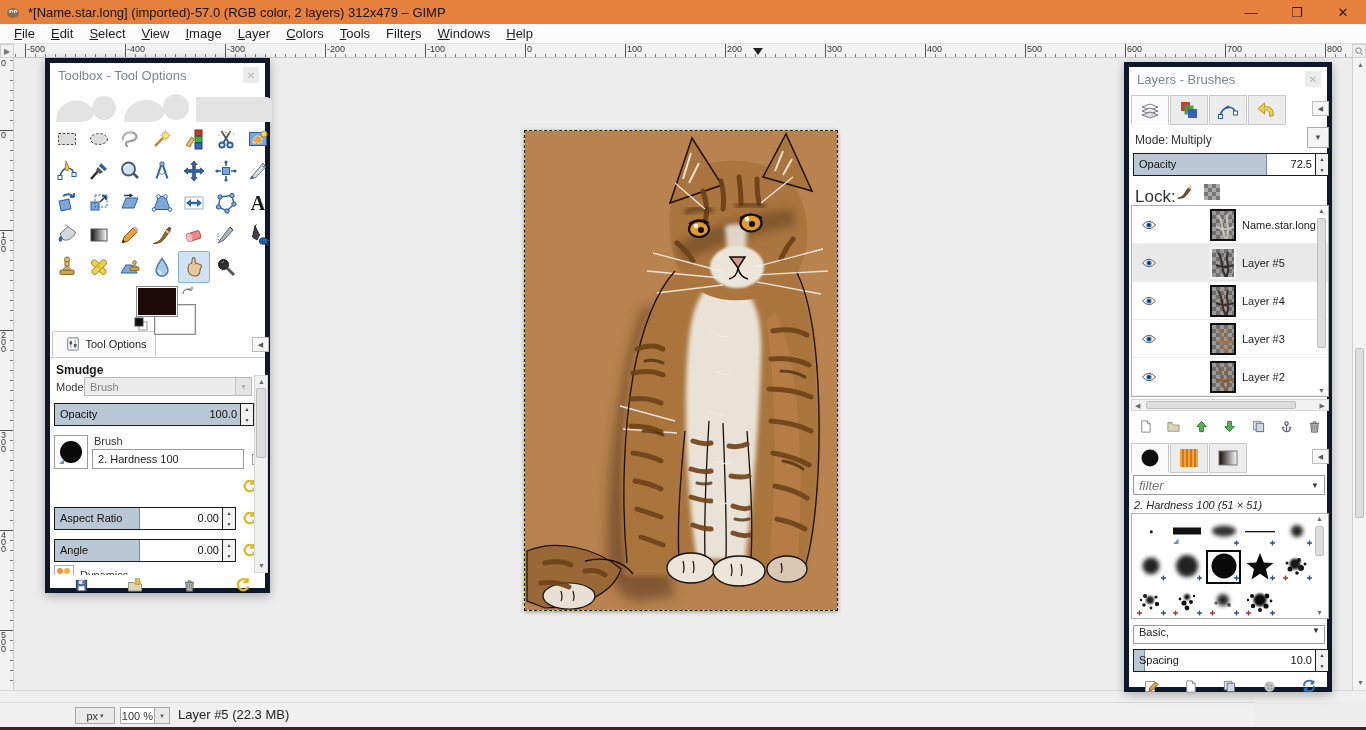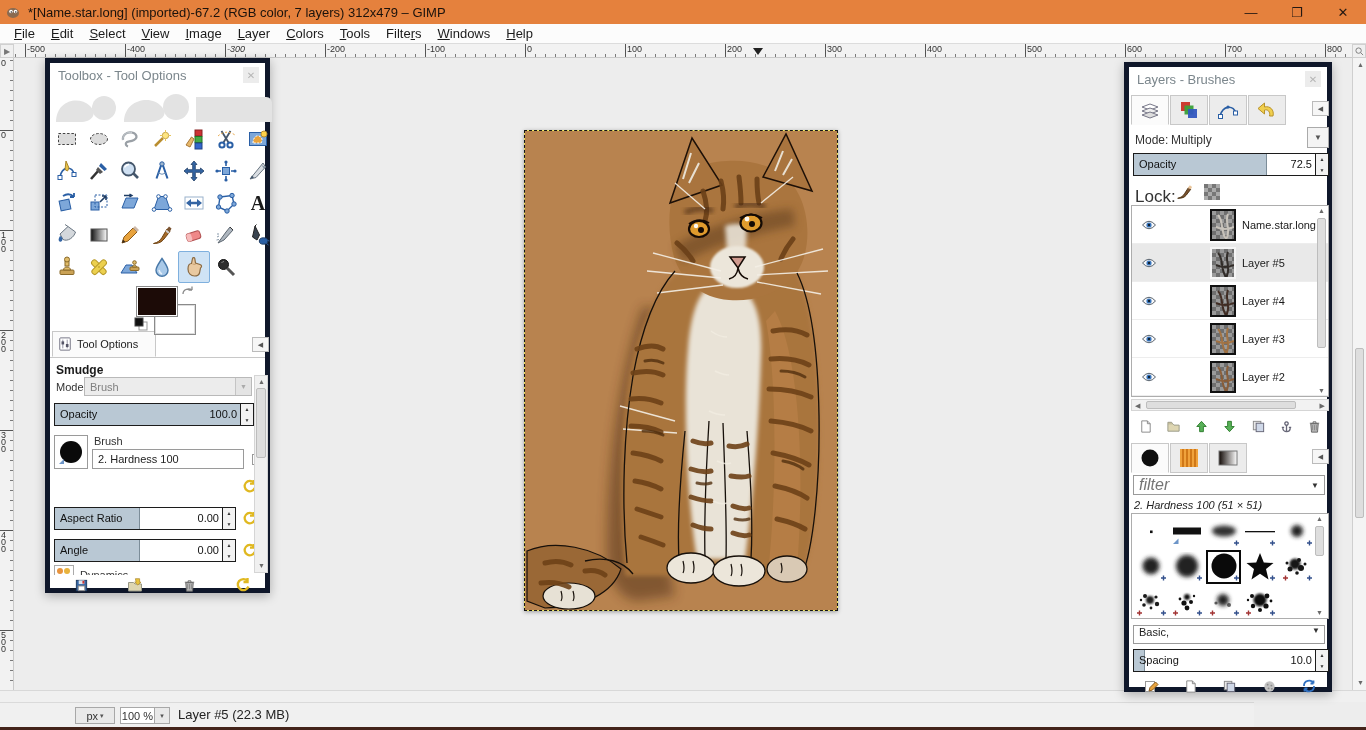--- a/index.html
+++ b/index.html
@@ -76,21 +76,21 @@
   
   .toolbox { left:45px; top:58px; width:225px; height:535px; }
   .tool-grid { position:absolute; left:1px; top:60px; width:223px; display:flex; flex-wrap:wrap; }
   .tool-cell { width:31.8px; height:32px; display:flex; align-items:center; justify-content:center; border-radius:2px; }
   .tool-cell.sel { background:#cfe3f5; border:1px solid #7fb0de; }
   .fg-swatch { left:86px; top:223px; width:42px; height:31px; background:#1c0b07; border:1px solid #8a8a8a;
     box-shadow:inset 0 0 0 1px #fff; z-index:3; }
   .bg-swatch { left:104px; top:241px; width:42px; height:31px; background:#fff; border:1px solid #8a8a8a;
     box-shadow:inset 0 0 0 1px #ddd; z-index:2; }
   .tab { position:absolute; background:#fbfbfb; border:1px solid #c8c8c8; border-bottom:1px solid #fbfbfb; }
-  .to-tab { left:2px; top:268px; width:104px; height:26px; display:flex; align-items:center; gap:5px; padding-left:5px; }
+  .to-tab { left:2px; top:268px; width:104px; height:26px; display:flex; align-items:center; gap:5px; padding-left:5px;justify-content:center; }
   .to-tab .lbl { font-size:11px; color:#222; }
   .hline { position:absolute; left:0; width:100%; border-top:1px solid #c8c8c8; }
 
   .opt-label-bold { position:absolute; font-size:12px; font-weight:bold; color:#1a1a1a; }
   .opt-label { position:absolute; font-size:11px; color:#333; }
   .combo-dis { position:absolute; background:#ececec; border:1px solid #b9b9b9; font-size:11px; color:#808080;
     display:flex; align-items:center; padding-left:5px; }
   .combo-dis .arr { position:absolute; right:0; top:0; bottom:0; width:16px; border-left:1px solid #c4c4c4;
     display:flex;align-items:center;justify-content:center; font-size:7px; color:#aaa; background:#e4e4e4;}
 
@@ -116,21 +116,21 @@
   .layer-row { position:relative; height:38px; display:flex; align-items:center; border-bottom:1px solid #ededed; background:#fff; }
   .layer-row.sel { background:#e9e9e9; }
   .layer-row .name { font-size:11px; color:#1a1a1a; margin-left:6px; white-space:nowrap; }
   .thumb { width:26px; height:32px; margin-left:52px; border:2px solid #111; background-color:#9a9a9a;
     background-image:linear-gradient(45deg,#6f6f6f 25%,transparent 25%,transparent 75%,#6f6f6f 75%),
                      linear-gradient(45deg,#6f6f6f 25%,transparent 25%,transparent 75%,#6f6f6f 75%);
     background-size:8px 8px; background-position:0 0,4px 4px; position:relative; overflow:hidden; }
   .layer-row.sel .thumb { border-color:#f6f6f6; }
   .icon-btn { display:flex; align-items:center; justify-content:center; }
   .filter-input { position:absolute; left:4px; top:408px; width:192px; height:20px; border:1px solid #9a9a9a;
-    font-size:16px; font-style:italic; padding:0 18px 0 5px; color:#333; background:#fff; }
+    font-size:13px; font-style:italic; padding:0 18px 0 5px; color:#333; background:#fff; }
   .brush-grid { position:absolute; left:2px; top:446px; width:198px; height:106px; background:#fff;
     border:1px solid #adadad; overflow:hidden; }
   .brush-cell { position:absolute; width:35px; height:34px; display:flex; align-items:center; justify-content:center; }
   .brush-cell.sel { outline:2px solid #0a0a0a; outline-offset:-2px; }
   .combo-flat { position:absolute; background:#fff; border:1px solid #9a9a9a; font-size:11px; color:#222;
     display:flex; align-items:flex-start; padding-left:5px; }
   .combo-flat .arr { position:absolute; right:4px; font-size:8px; color:#333; }
 
   svg { display:block; }
 </style>
@@ -160,21 +160,21 @@
 <div class="abs titlebar">
   <span style="margin-left:6px">
     <svg width="14" height="14" viewBox="0 0 14 14">
         <ellipse cx="7" cy="8" rx="6" ry="5" fill="#8a6a50"></ellipse>
         <circle cx="5" cy="6.5" r="1.8" fill="#fff"></circle>
         <circle cx="9.5" cy="6.5" r="1.8" fill="#fff"></circle>
         <circle cx="5.3" cy="7" r="0.8" fill="#222"></circle>
         <circle cx="9.8" cy="7" r="0.8" fill="#222"></circle>
       </svg>
   </span>
-  <span class="title-text">*[Name.star.long] (imported)-67.2 (RGB color, 7 layers) 312x479 – GIMP</span>
+  <span class="title-text">*[Name.star.long] (imported)-57.0 (RGB color, 2 layers) 312x479 – GIMP</span>
   <div class="win-controls">
     <div class="win-btn">—</div>
     <div class="win-btn">❐</div>
     <div class="win-btn">✕</div>
   </div>
 </div>
 
 <div class="abs menubar">
     <span class="menu-item"><u>F</u>ile</span>
     <span class="menu-item"><u>E</u>dit</span>
@@ -187,21 +187,21 @@
     <span class="menu-item">Filte<u>r</u>s</span>
     <span class="menu-item"><u>W</u>indows</span>
     <span class="menu-item"><u>H</u>elp</span>
   </div>
 
 <div class="abs ruler-corner" style="left:0;top:44px;width:14px;height:14px;">▶</div>
 <div class="abs ruler-h">
   <div>
       <span class="hlab" style="left: 13px;">-500</span>
       <span class="hlab" style="left: 113px;">-400</span>
-      <span class="hlab" style="left: 213px; font-style: italic;">-300</span>
+      <span class="hlab" style="left: 213px;">-300</span>
       <span class="hlab" style="left: 313px;">-200</span>
       <span class="hlab" style="left: 413px;">-100</span>
       <span class="hlab" style="left: 513px;">0</span>
       <span class="hlab" style="left: 613px;">100</span>
       <span class="hlab" style="left: 713px;">200</span>
       <span class="hlab" style="left: 813px;">300</span>
       <span class="hlab" style="left: 913px;">400</span>
       <span class="hlab" style="left: 1013px;">500</span>
       <span class="hlab" style="left: 1113px;">600</span>
       <span class="hlab" style="left: 1213px;">700</span>

